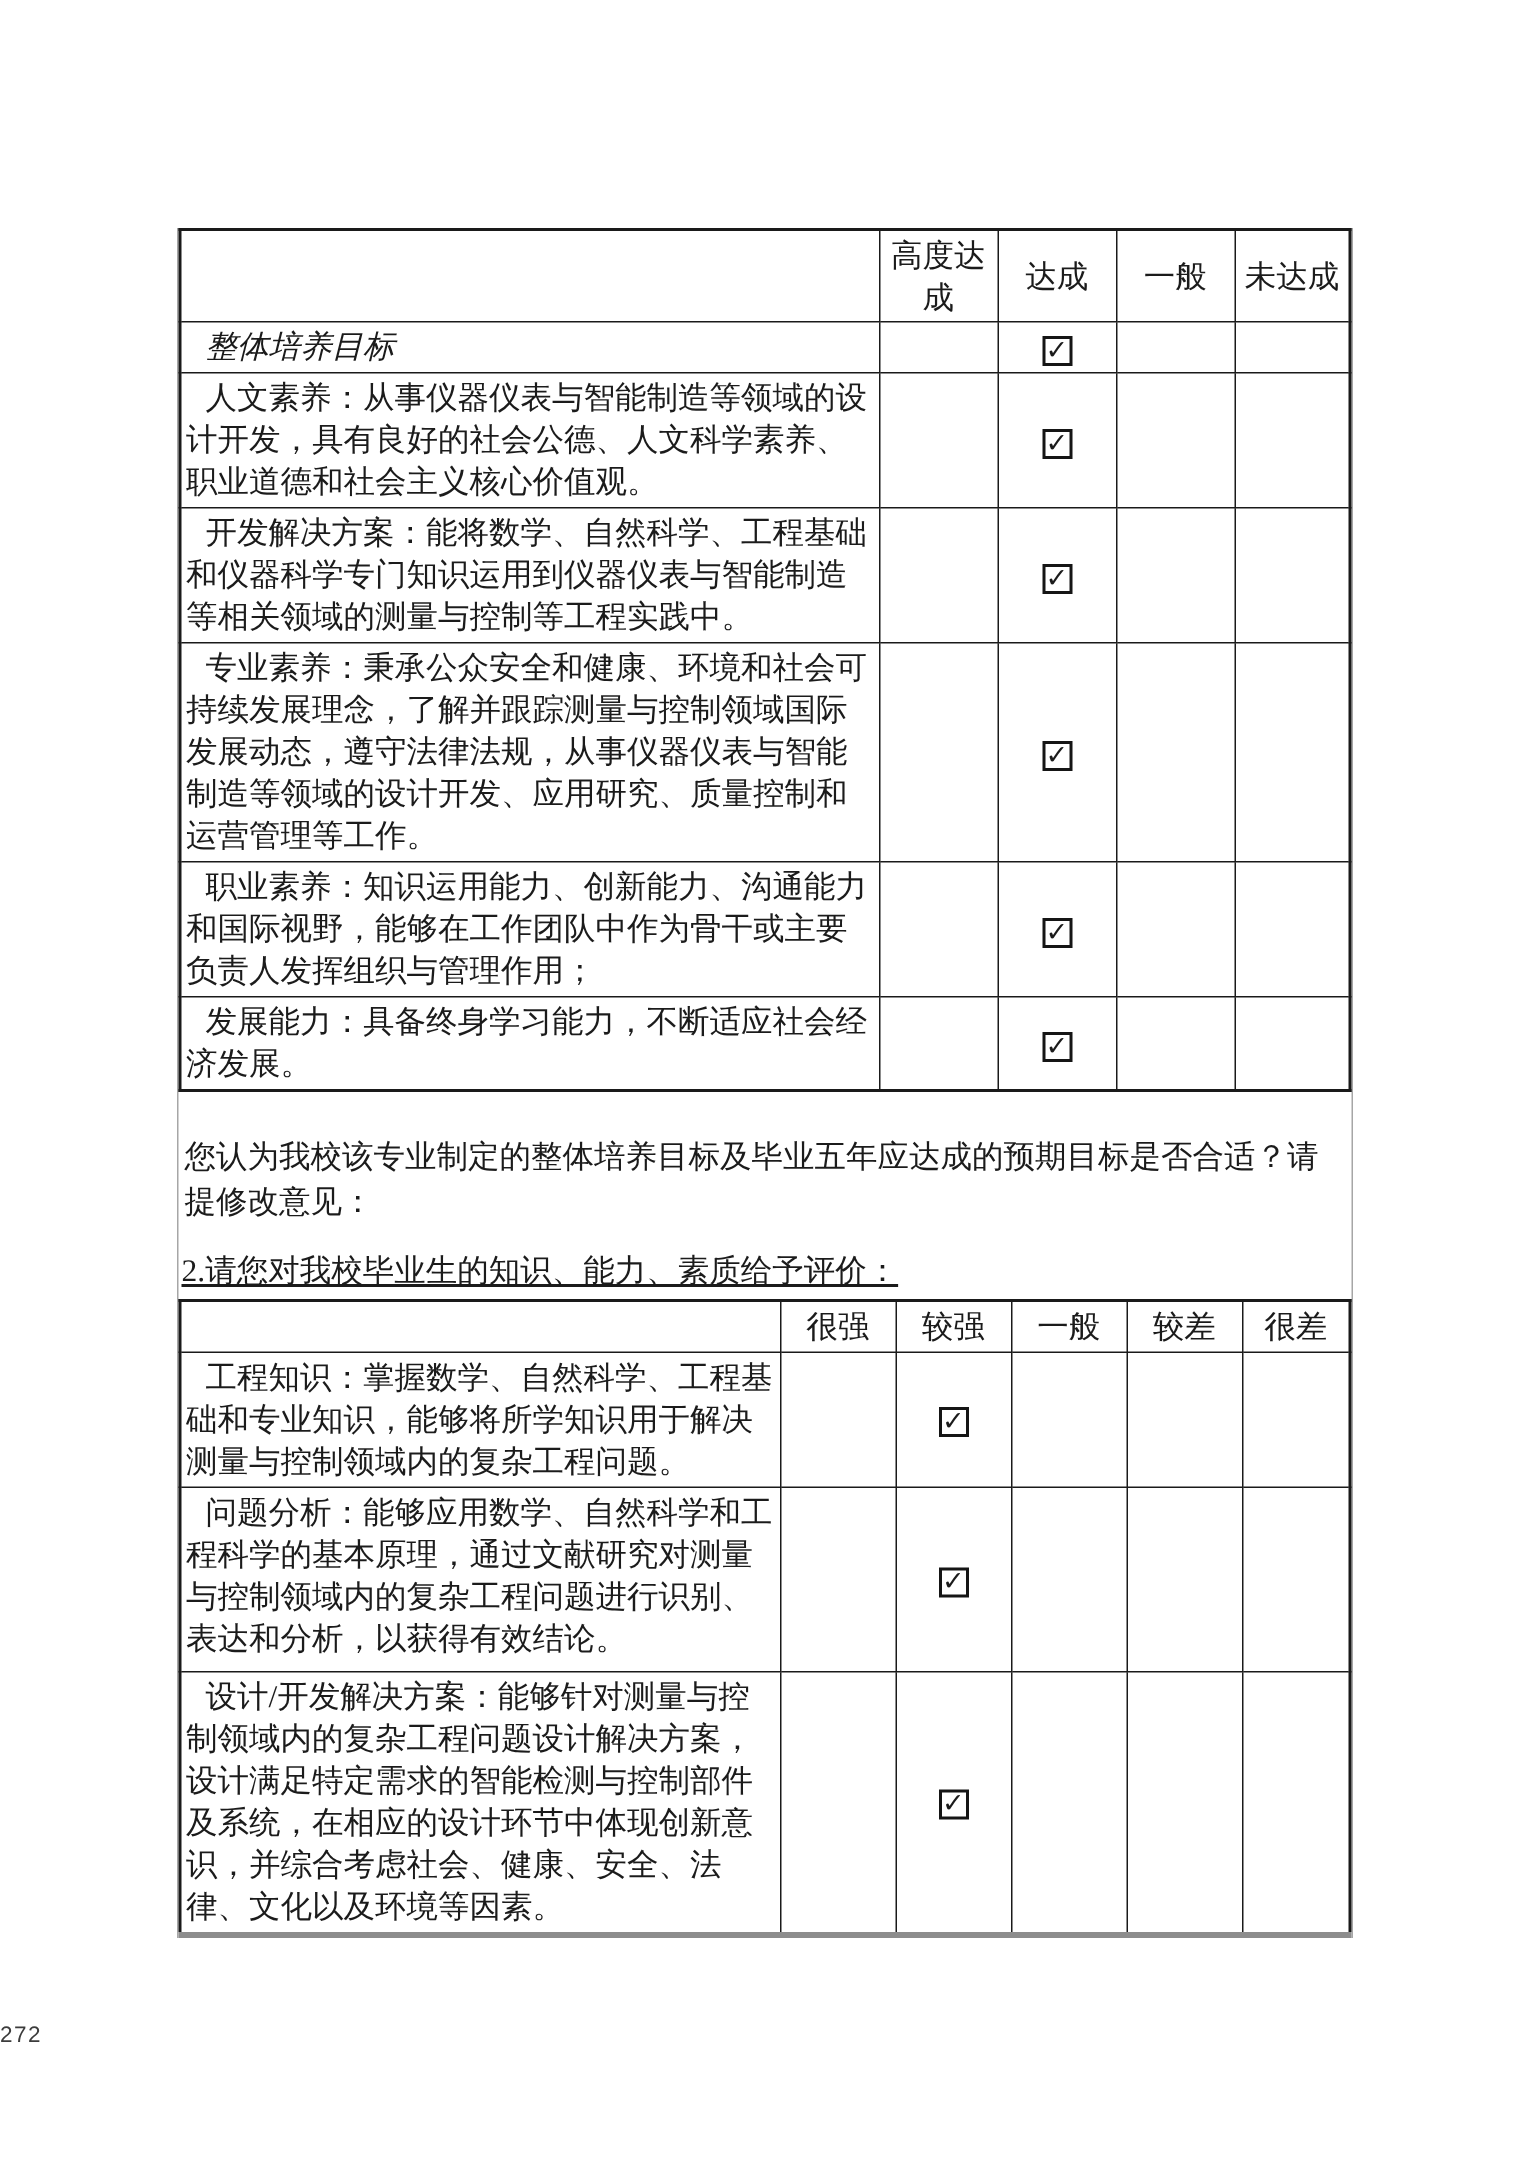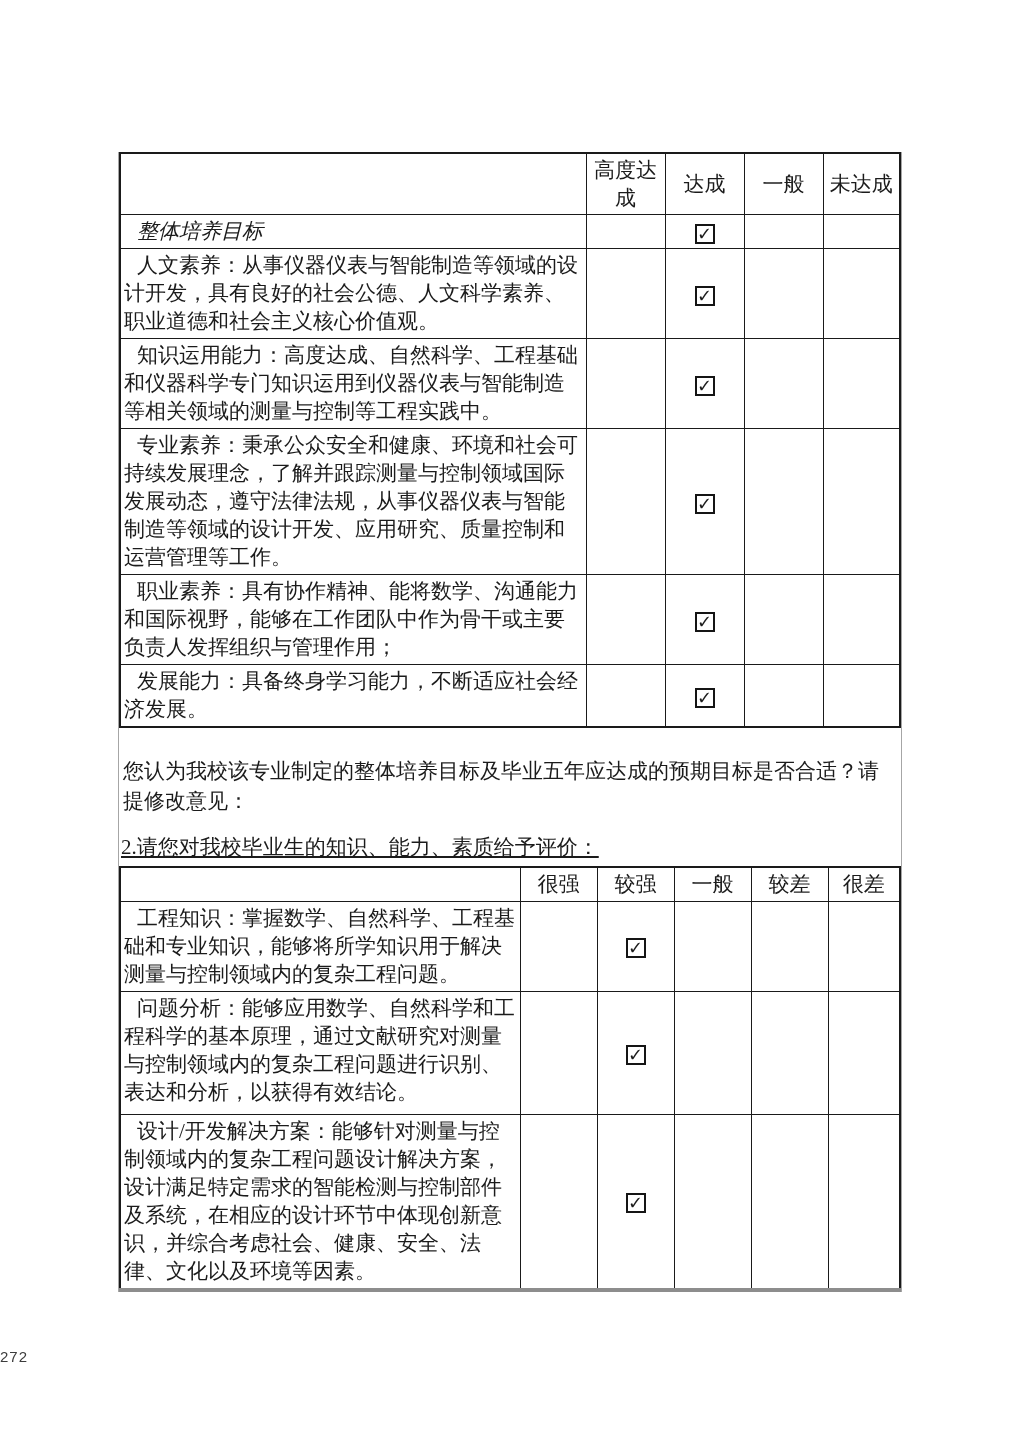--- a/index.html
+++ b/index.html
@@ -125,39 +125,39 @@
         <td class="lbl">
               <p>人文素养：从事仪器仪表与智能制造等领域的设计开发，具有良好的社会公德、人文科学素养、职业道德和社会主义核心价值观。</p>
             </td>
         <td class="mark"><span class="checkbox"></span></td>
         <td class="mark"><span class="checkbox">✓</span></td>
         <td class="mark"><span class="checkbox"></span></td>
         <td class="mark"><span class="checkbox"></span></td>
       </tr>
       <tr>
         <td class="lbl">
-              <p>知识运用能力：高度达成、自然科学、工程基础和仪器科学专门知识运用到仪器仪表与智能制造等相关领域的测量与控制等工程实践中。</p>
+              <p>开发解决方案：能将数学、自然科学、工程基础和仪器科学专门知识运用到仪器仪表与智能制造等相关领域的测量与控制等工程实践中。</p>
             </td>
         <td class="mark"><span class="checkbox"></span></td>
         <td class="mark"><span class="checkbox">✓</span></td>
         <td class="mark"><span class="checkbox"></span></td>
         <td class="mark"><span class="checkbox"></span></td>
       </tr>
       <tr>
         <td class="lbl">
               <p>专业素养：秉承公众安全和健康、环境和社会可持续发展理念，了解并跟踪测量与控制领域国际发展动态，遵守法律法规，从事仪器仪表与智能制造等领域的设计开发、应用研究、质量控制和运营管理等工作。</p>
             </td>
         <td class="mark"><span class="checkbox"></span></td>
         <td class="mark"><span class="checkbox">✓</span></td>
         <td class="mark"><span class="checkbox"></span></td>
         <td class="mark"><span class="checkbox"></span></td>
       </tr>
       <tr>
         <td class="lbl">
-              <p>职业素养：具有协作精神、能将数学、沟通能力和国际视野，能够在工作团队中作为骨干或主要负责人发挥组织与管理作用；</p>
+              <p>职业素养：知识运用能力、创新能力、沟通能力和国际视野，能够在工作团队中作为骨干或主要负责人发挥组织与管理作用；</p>
             </td>
         <td class="mark"><span class="checkbox"></span></td>
         <td class="mark"><span class="checkbox">✓</span></td>
         <td class="mark"><span class="checkbox"></span></td>
         <td class="mark"><span class="checkbox"></span></td>
       </tr>
       <tr>
         <td class="lbl">
               <p>发展能力：具备终身学习能力，不断适应社会经济发展。</p>
             </td>

